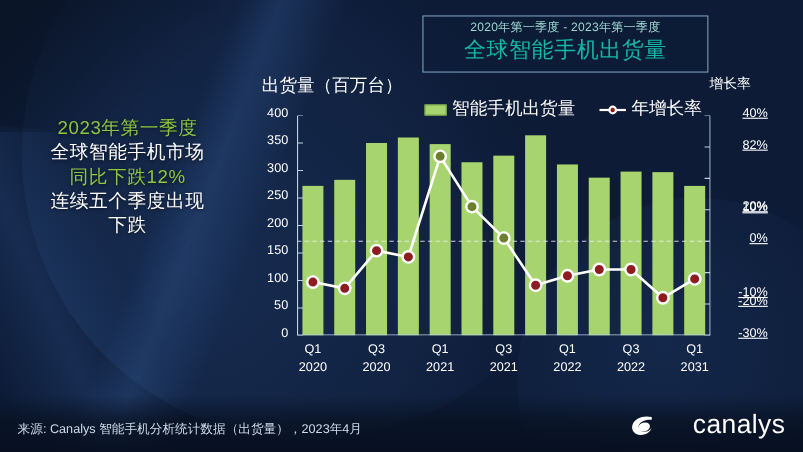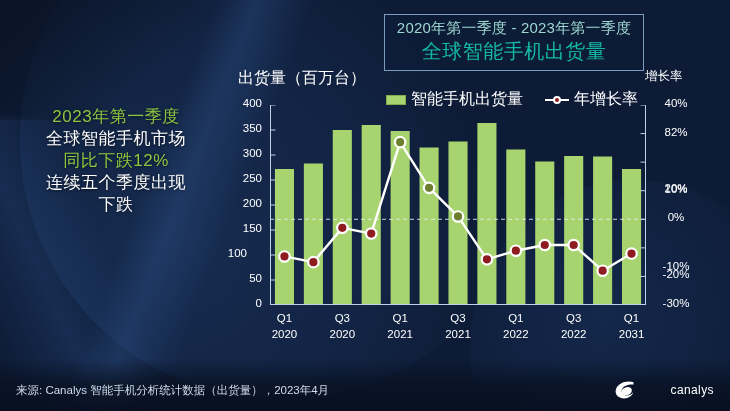--- a/index.html
+++ b/index.html
@@ -77,21 +77,21 @@
     position: absolute;
     left: 384px; top: 14px;
     width: 260px;
     border: 1px solid #7d9bbd;
     padding: 4px 6px 6px 6px;
     text-align: center;
     background: rgba(11,27,56,0.25);
   }
   #title-box .t1 {
     color: #9ed6d0;
-    font-size: 15px;
+    font-size: 11px;
     letter-spacing: 0.2px;
     line-height: 1.25;
     white-space: nowrap;
   }
   #title-box .t2 {
     color: #14b8a6;
     font-size: 20px;
     letter-spacing: 0.5px;
     line-height: 1.3;
     white-space: nowrap;
@@ -143,21 +143,21 @@
   #plot-svg { display: block; }
 
   
   .tick {
     position: absolute;
     font-size: 11.5px;
     color: #ffffff;
     white-space: nowrap;
   }
   .tick-left { text-align: right; }
-  .tick-right { text-align: center; }
+  .tick-right { text-align: right; text-decoration: underline; }
 
   
   #xlabels {
     position: absolute;
     left: 270px; top: 311px;
     width: 376px; height: 46px;
   }
   .xlab {
     position: absolute;
     text-align: center;
@@ -173,21 +173,21 @@
     position: absolute;
     left: 16px; bottom: 13px;
     color: #cfdcea; font-size: 11.5px; white-space: nowrap;
   }
   #logo {
     position: absolute;
     right: 16px; bottom: 10px;
     display: flex; align-items: center; gap: 7px;
   }
   #logo .wordmark {
-    color: #ffffff; font-size: 12px; letter-spacing: 0.4px; margin-left: 25px;
+    color: #ffffff; font-size: 24px; letter-spacing: 0.4px; margin-left: 25px;
   }
 </style>
 </head>
 <body>
 
 <div id="root">
 
   <div class="bg-layer bg-base"></div>
   <div class="bg-swoosh1"></div>
   <div class="bg-swoosh2"></div>
@@ -272,21 +272,21 @@
         <line x1="370.5" y1="85.71" x2="375.5" y2="85.71" stroke="#bcd2e6" stroke-width="1"></line>
         <line x1="370.5" y1="57.14" x2="375.5" y2="57.14" stroke="#bcd2e6" stroke-width="1"></line>
         <line x1="370.5" y1="28.57" x2="375.5" y2="28.57" stroke="#bcd2e6" stroke-width="1"></line>
         <line x1="370.5" y1="0.00" x2="375.5" y2="0.00" stroke="#bcd2e6" stroke-width="1"></line>
       </svg>
   </div>
 
   <div id="ticks-left">
       <div class="tick tick-left" style="left: 230px; top: 297px; width: 32px;">0</div>
       <div class="tick tick-left" style="left: 230px; top: 272px; width: 32px;">50</div>
-      <div class="tick tick-left" style="left: 215px; top: 247px; width: 32px;">100</div>
+      <div class="tick tick-left" style="left: 230px; top: 247px; width: 32px;">100</div>
       <div class="tick tick-left" style="left: 230px; top: 222px; width: 32px;">150</div>
       <div class="tick tick-left" style="left: 230px; top: 197px; width: 32px;">200</div>
       <div class="tick tick-left" style="left: 230px; top: 172px; width: 32px;">250</div>
       <div class="tick tick-left" style="left: 230px; top: 147px; width: 32px;">300</div>
       <div class="tick tick-left" style="left: 230px; top: 122px; width: 32px;">350</div>
       <div class="tick tick-left" style="left: 230px; top: 97px; width: 32px;">400</div>
     </div>
   <div id="ticks-right">
       <div class="tick tick-right" style="left: 654px; top: 297px; width: 44px;">-30%</div>
       <div class="tick tick-right" style="left: 654px; top: 268.429px; width: 44px;">-20%</div>

